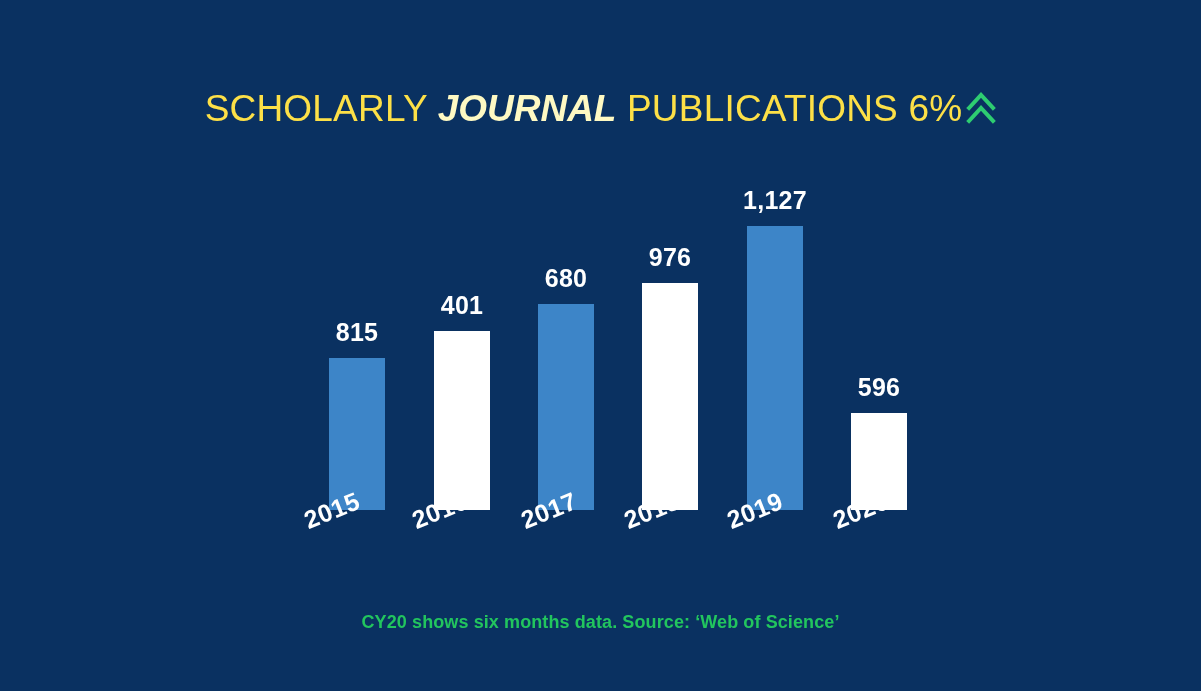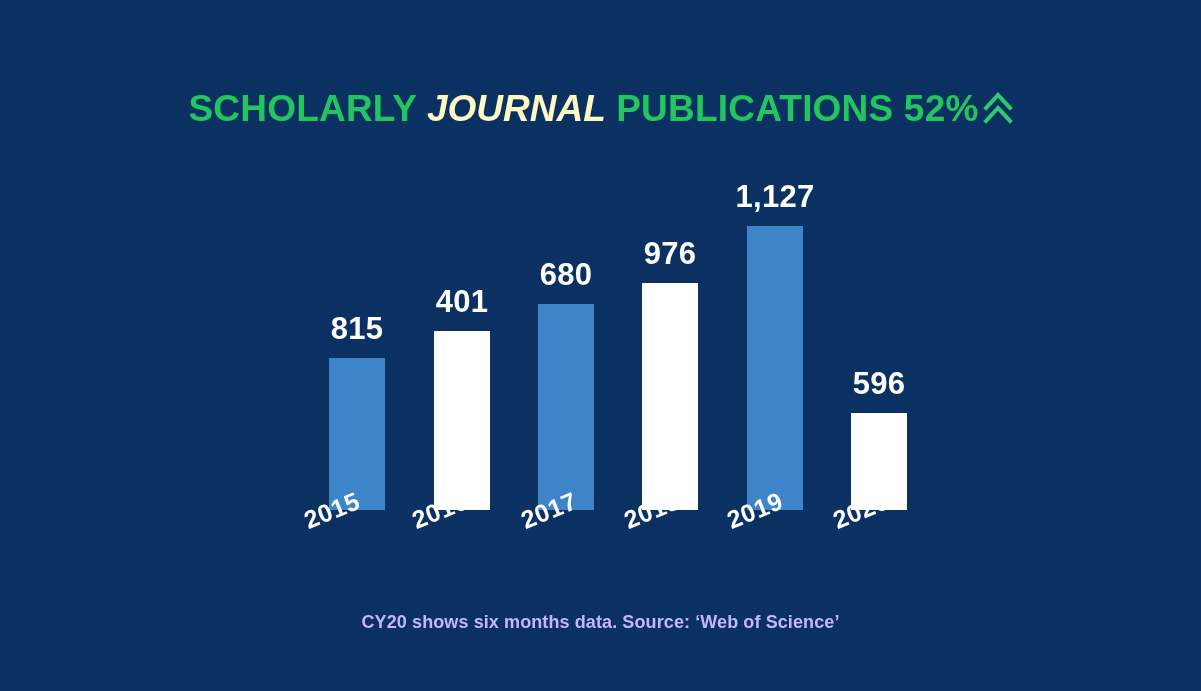--- a/index.html
+++ b/index.html
@@ -24,23 +24,23 @@
   #title-row {
     position: absolute;
     top: 88px;
     left: 0;
     width: 1201px;
     text-align: center;
     white-space: nowrap;
   }
   .title-text {
     font-size: 37px;
-    font-weight: bold;
+    font-weight: normal;
     letter-spacing: 0.2px;
-    color: #22c55e;
+    color: #fde047;
     vertical-align: middle;
   }
   .title-accent {
     font-size: 37px;
     font-weight: bold;
     font-style: italic;
     color: #fef9c3;
     vertical-align: middle;
   }
   .chevron-wrap {
@@ -71,21 +71,21 @@
     bottom: 0;
     left: 0;
     width: 56px;
   }
   .bar-label {
     position: absolute;
     left: -24px;
     width: 104px;
     text-align: center;
     color: #ffffff;
-    font-size: 31px;
+    font-size: 25px;
     font-weight: bold;
     letter-spacing: 0.3px;
   }
 
   
   #cats {
     position: absolute;
     left: 0;
     top: 496px;
     width: 1201px;
@@ -104,33 +104,33 @@
     letter-spacing: 0.5px;
   }
 
   
   #footnote {
     position: absolute;
     top: 612px;
     left: 0;
     width: 1201px;
     text-align: center;
-    color: #c4b5fd;
+    color: #22c55e;
     font-size: 18px;
     font-weight: bold;
     letter-spacing: 0.1px;
   }
 </style>
 </head>
 <body>
 
 <div id="slide">
 
   <div id="title-row">
-    <span class="title-text">SCHOLARLY </span><span class="title-accent">JOURNAL</span><span class="title-text"> PUBLICATIONS 52%</span><span class="chevron-wrap">
+    <span class="title-text">SCHOLARLY </span><span class="title-accent">JOURNAL</span><span class="title-text"> PUBLICATIONS 6%</span><span class="chevron-wrap">
       <svg width="30" height="38" viewBox="0 0 30 38" aria-hidden="true">
         <polyline points="3,18 15,5 27,18" fill="none" stroke="#2ecc71" stroke-width="4" stroke-linecap="square" stroke-linejoin="miter"></polyline>
         <polyline points="3,31 15,18 27,31" fill="none" stroke="#2ecc71" stroke-width="4" stroke-linecap="square" stroke-linejoin="miter"></polyline>
       </svg>
     </span>
   </div>
 
   <div id="plot">
 
     <div class="bar-group" style="left:329px;">

